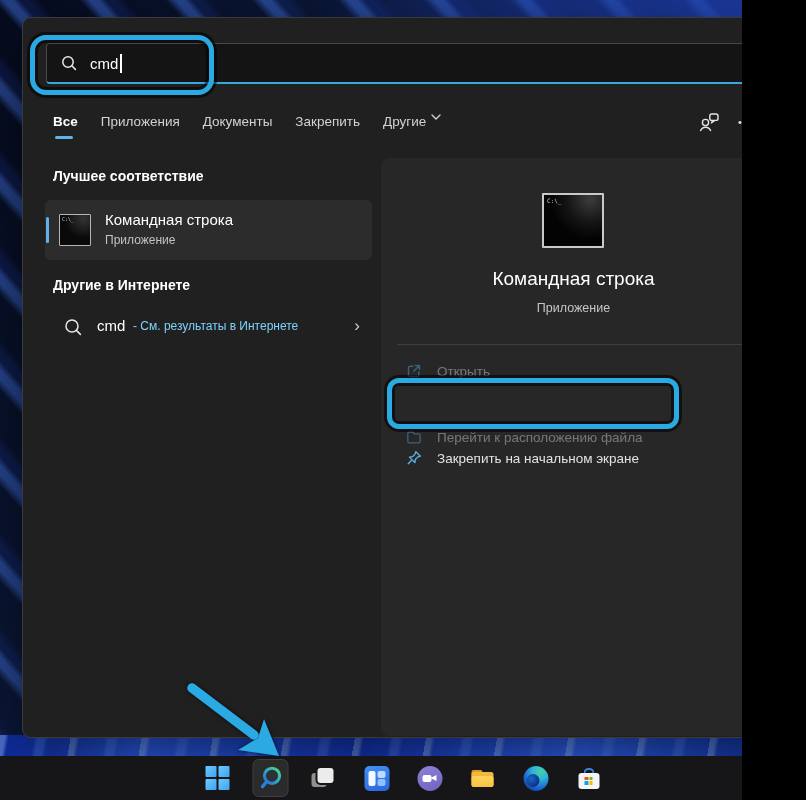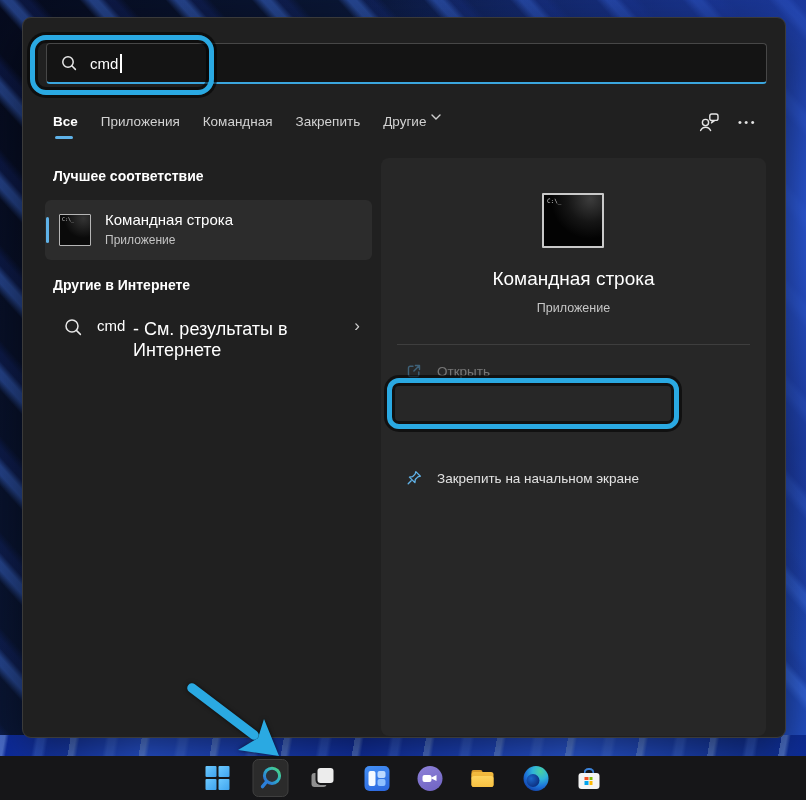--- a/index.html
+++ b/index.html
@@ -1,18 +1,18 @@
 <!DOCTYPE html>
 <html style="--annotation: #2aa9e2; --accent: #5fb2e8; --panel-bg: #202020; --pane-bg: #272727; --selected-row-bg: #2c2c2c; --taskbar-bg: #161618;"><head>
 <meta charset="utf-8">
 <style>
   * { margin:0; padding:0; box-sizing:border-box; }
   html,body { width:806px; height:800px; overflow:hidden; background:#000;
     font-family:"Liberation Sans","DejaVu Sans",sans-serif; }
-  .stage { position:relative; width:806px; height:800px; overflow:hidden; }
+  .stage { position:relative; width:742px; height:800px; overflow:hidden; }
 
   
   .wallpaper { position:absolute; inset:0;
     background:
       radial-gradient(120% 85% at 108% 28%, rgba(47,95,230,.95) 0%, rgba(30,60,170,.6) 34%, rgba(8,14,40,0) 62%),
       repeating-linear-gradient(48deg, rgba(60,110,245,0) 0 18px, rgba(70,125,250,.45) 26px 32px, rgba(28,55,160,.25) 38px 44px, rgba(8,16,50,0) 52px 64px),
       linear-gradient(115deg,#060b1e 0%,#0a1634 28%,#10245e 55%,#1b3fa0 80%,#2452cc 100%); }
   .wp-band { position:absolute; left:0; top:735px; width:806px; height:23px;
     background:
       repeating-linear-gradient(100deg, rgba(150,190,255,.45) 0 5px, rgba(20,40,140,0) 9px 34px, rgba(90,140,255,.35) 38px 44px, rgba(10,25,110,0) 48px 70px),
@@ -60,40 +60,40 @@
     background:radial-gradient(circle at 78% 12%, #343434 0%, #0a0a0a 55%);
     border:1.5px solid #b5b5b5; border-radius:1px; }
   .cmd-mini span { position:absolute; left:2px; top:1px; font-family:"DejaVu Sans Mono",monospace;
     font-size:5px; color:#cfcfcf; }
   .best-title { position:absolute; left:60px; top:11px; font-size:15px; color:#fff; }
   .best-sub { position:absolute; left:60px; top:33px; font-size:12px; color:#c3c3c3; }
 
   .web-row { position:absolute; left:22px; top:289px; width:327px; height:42px; border-radius:6px; }
   .web-row .wicon { position:absolute; left:18px; top:10px; }
   .web-q { position:absolute; left:52px; top:10px; font-size:15px; color:#fff; }
-  .web-sfx { position:absolute; left:88px; top:12px; font-size:18px; color:#ffffff; }
+  .web-sfx { position:absolute; left:88px; top:12px; font-size:12px; color:#7dd3fc; }
   .web-chev { position:absolute; right:12px; top:9px; font-size:17px; color:#cfcfcf; }
 
   
   .pane { position:absolute; left:358px; top:140px; width:385px; height:578px;
     background:var(--pane-bg,#272727); border-radius:8px; }
   .big-icon { position:absolute; left:161px; top:35px; width:62px; height:55px;
     background:radial-gradient(circle at 80% 8%, #3c3c3c 0%, #151515 35%, #030303 60%);
     border:2px solid #c9c9c9; border-radius:1px; }
   .big-icon span { position:absolute; left:3px; top:2px; font-family:"DejaVu Sans Mono",monospace;
     font-size:6px; color:#cfcfcf; }
   .pv-title { position:absolute; top:110px; width:100%; text-align:center; color:#fff;
     font-size:19px; font-weight:400; }
   .pv-sub { position:absolute; top:143px; width:100%; text-align:center; color:#c6c6c6; font-size:12.5px; }
   .divider { position:absolute; left:16px; right:16px; top:186px; height:1px; background:#3e3e3e; }
 
   .act-row { position:absolute; left:24px; height:32px; display:flex; align-items:center; gap:14px;
     color:#e2e2e2; font-size:13.5px; }
   .act-row.dim { opacity:.42; }
-  .r0{top:197px}.r1{top:230px}.r2{top:263px}.r3{top:304px}.r4{top:329px}
+  .r0{top:197px}.r1{top:230px}.r2{top:263px}.r3{top:284px}.r4{top:329px}
 
   
   .arrow-svg { position:absolute; left:150px; top:650px; z-index:50; pointer-events:none;
     filter:drop-shadow(0 0 2px rgba(0,0,0,.65)); }
 
   
   .taskbar { position:absolute; left:0; top:756px; width:806px; height:44px;
     background:var(--taskbar-bg,#161618); }
   .tb-items { position:absolute; left:50%; top:0; height:44px; transform:translateX(-50%);
     display:flex; align-items:center; gap:17px; }
@@ -168,21 +168,21 @@
     <div class="annot annot-search"></div>
 
     <div class="tabs">
       <div class="tab active">
         <span>Все</span>
         </div>
       <div class="tab">
         <span>Приложения</span>
         </div>
       <div class="tab">
-        <span>Командная</span>
+        <span>Документы</span>
         </div>
       <div class="tab">
         <span>Закрепить</span>
         </div>
       <div class="tab">
         <span>Другие</span>
         <svg width="10" height="7" viewBox="0 0 10 7">
           <path d="M1 1 L5 5 L9 1" fill="none" stroke="#cfcfcf" stroke-width="1.4" stroke-linecap="round"></path>
         </svg>
       </div>
@@ -232,20 +232,26 @@
       <div class="act-row r0 dim">
         <svg width="18" height="18" viewBox="0 0 18 18">
           <path d="M8 4.2 H5.2 A1.7 1.7 0 0 0 3.5 5.9 V12.8 A1.7 1.7 0 0 0 5.2 14.5 H12.1 A1.7 1.7 0 0 0 13.8 12.8 V10" fill="none" stroke="#61b4ea" stroke-width="1.4" stroke-linecap="round"></path>
           <path d="M10.4 3.5 H14.5 V7.6 M14.2 3.8 L8.9 9.1" fill="none" stroke="#61b4ea" stroke-width="1.4" stroke-linecap="round" stroke-linejoin="round"></path>
         </svg>
         <span>Открыть</span>
       </div>
 
       <div class="annot annot-admin"></div>
 
+      <div class="act-row r2 dim">
+        <svg width="18" height="18" viewBox="0 0 18 18">
+          <path d="M2.8 5.6 A1.6 1.6 0 0 1 4.4 4 H7.5 L9.3 5.8 H13.6 A1.6 1.6 0 0 1 15.2 7.4 V13.2 A1.6 1.6 0 0 1 13.6 14.8 H4.4 A1.6 1.6 0 0 1 2.8 13.2 Z" fill="none" stroke="#61b4ea" stroke-width="1.3" stroke-linejoin="round"></path>
+        </svg>
+        <span>Перейти к расположению файла</span>
+      </div>
 
       <div class="act-row r3">
         <svg width="18" height="18" viewBox="0 0 18 18">
           <path d="M10.8 2.6 L15.4 7.2 L12.9 7.9 L10.3 10.5 L9.9 13.6 L4.4 8.1 L7.5 7.7 L10.1 5.1 Z" fill="none" stroke="#61b4ea" stroke-width="1.3" stroke-linejoin="round"></path>
           <path d="M6.2 11.8 L3.2 14.8" stroke="#61b4ea" stroke-width="1.3" stroke-linecap="round"></path>
         </svg>
         <span>Закрепить на начальном экране</span>
       </div>
 
     </div>

